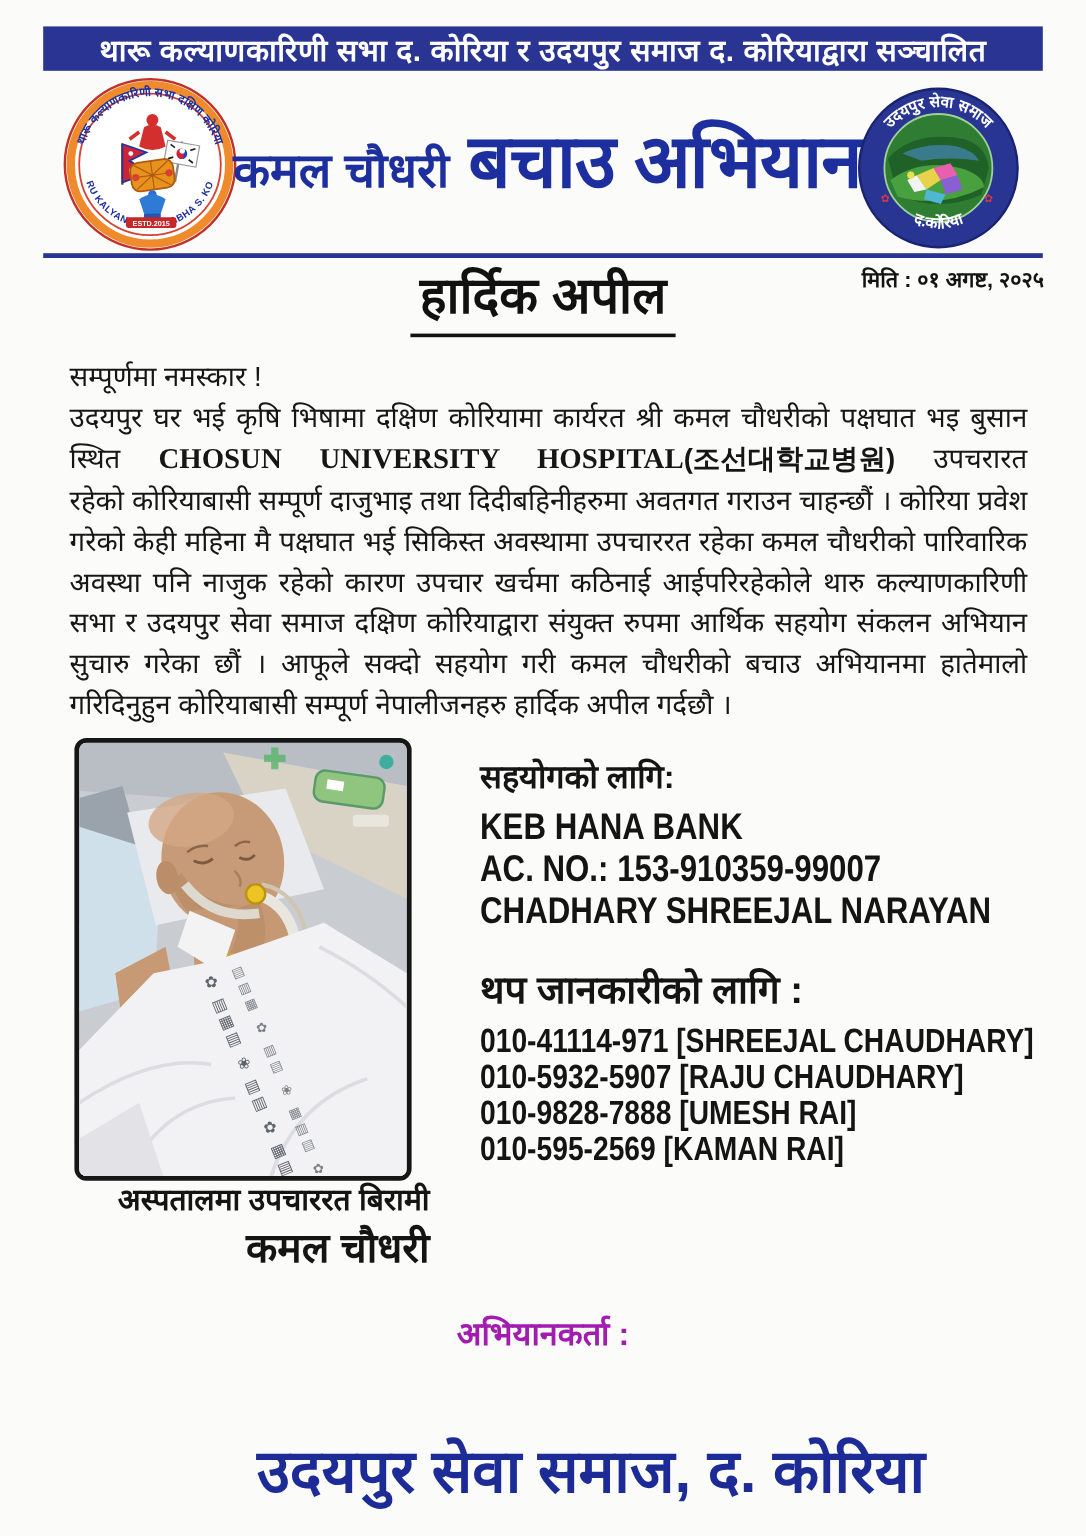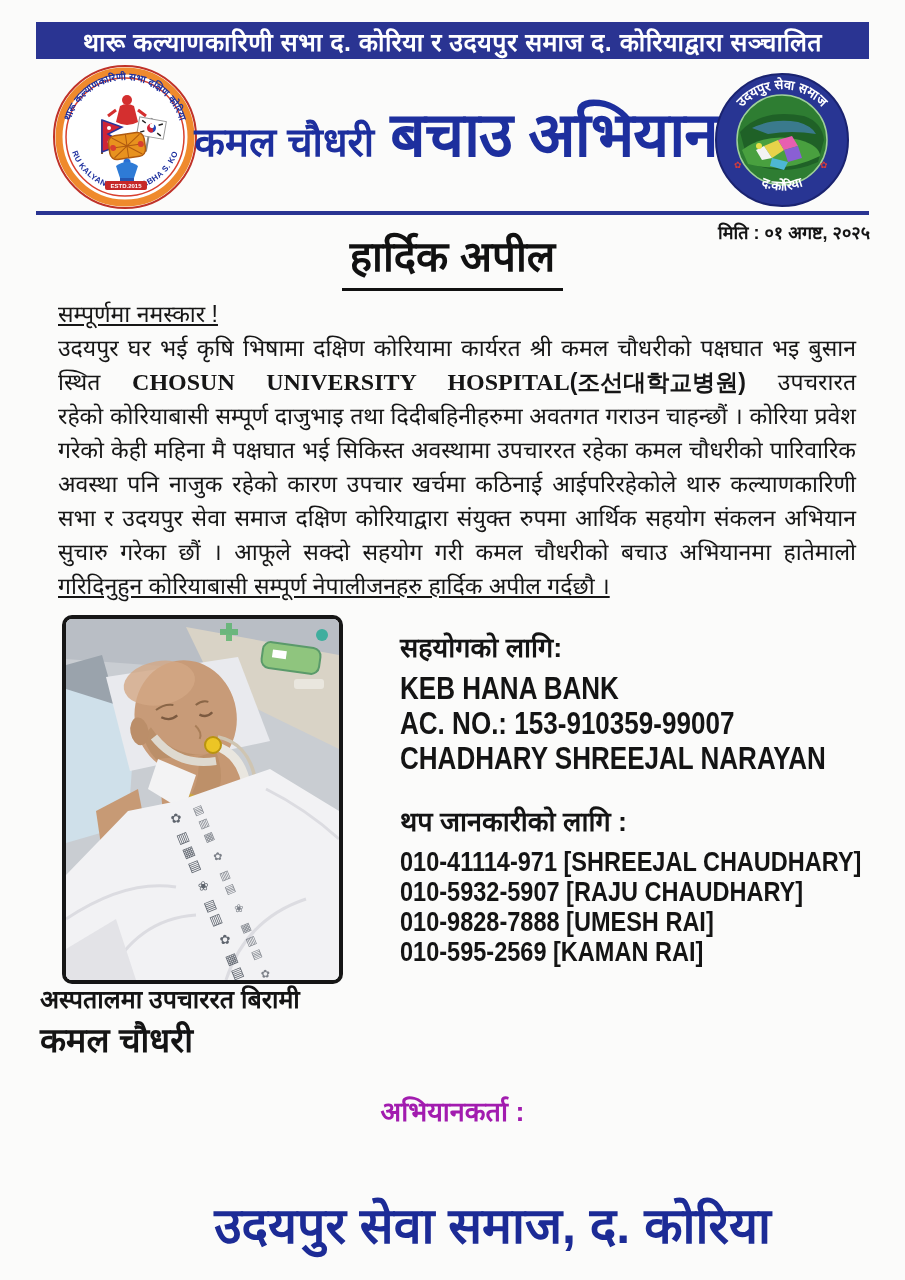--- a/index.html
+++ b/index.html
@@ -16,44 +16,44 @@
   .title-wrap{position:absolute;left:198px;top:90px;width:516px;height:96px;
               display:flex;align-items:baseline;justify-content:center;gap:16px;color:#1d2f9e;}
   .title-small{font-size:40px;font-weight:700;white-space:nowrap;}
   .title-large{font-size:62px;font-weight:800;white-space:nowrap;letter-spacing:-1px;text-align:center;}
 
   .divider{position:absolute;left:36px;top:211px;width:833px;height:4px;background:#2a3492;}
 
   .date{position:absolute;left:520px;top:220px;width:350px;text-align:right;
         font-size:18px;font-weight:700;}
 
-  .heading-wrap{position:absolute;left:0;top:226px;width:905px;text-align:center;}
+  .heading-wrap{position:absolute;left:0;top:216px;width:905px;text-align:center;}
   .heading{display:inline-block;font-size:42px;font-weight:700;color:#111;
            border-bottom:3px solid #111;padding:0 8px 5px;}
 
   .body-text{position:absolute;left:58px;top:297px;width:798px;font-size:23px;
              line-height:34px;color:#161616;}
   .jline{text-align:justify;text-align-last:justify;-moz-text-align-last:justify;}
-  .plainline{text-align:left;text-decoration:underline;}
+  .plainline{text-align:left;}
   .hospital-en{font-family:"Liberation Serif",serif;font-weight:700;font-size:24px;}
   .hospital-ko{font-weight:700;}
 
   .photo-frame{position:absolute;left:62px;top:615px;width:273px;height:361px;
                border:4px solid #161616;border-radius:10px;overflow:hidden;background:#c9cdd2;}
   .photo-frame svg{display:block;width:100%;height:100%;}
 
-  .caption{position:absolute;left:40px;top:981px;width:318px;text-align:left;font-weight:700;}
+  .caption{position:absolute;left:40px;top:981px;width:318px;text-align:right;font-weight:700;}
   .caption-1{font-size:25px;}
   .caption-2{font-size:34px;margin-top:1px;}
 
   .donation{position:absolute;left:400px;top:614px;width:490px;margin-top:14px;}
   .don-heading{font-size:27px;font-weight:700;margin-bottom:6px;}
   .cond{transform:scaleX(.84);transform-origin:0 50%;white-space:nowrap;font-weight:700;}
   .bank-line{font-size:31px;line-height:35px;}
-  .info-heading{font-size:27px;font-weight:700;margin:26px 0 8px;}
+  .info-heading{font-size:32px;font-weight:700;margin:26px 0 8px;}
   .contact-line{font-size:28px;line-height:30px;}
 
   .footer-label{position:absolute;left:0;top:1092px;width:905px;text-align:center;
                 font-size:27px;font-weight:700;color:#a21caf;}
   .org{position:absolute;left:0;width:905px;text-align:center;color:#1c2b96;font-weight:800;
        white-space:nowrap;}
   .org1{top:1132px;font-size:50px;}
   .org2{top:1190px;font-size:50px;padding-left:40px;}
 </style>
 </head>

